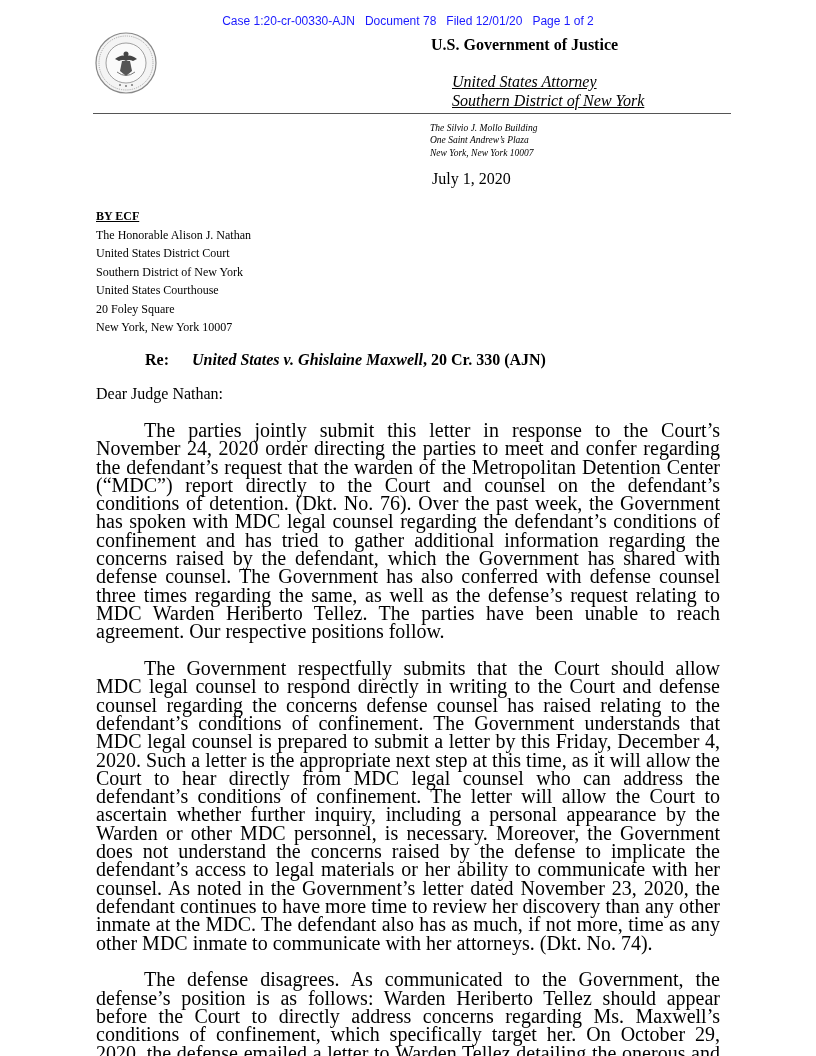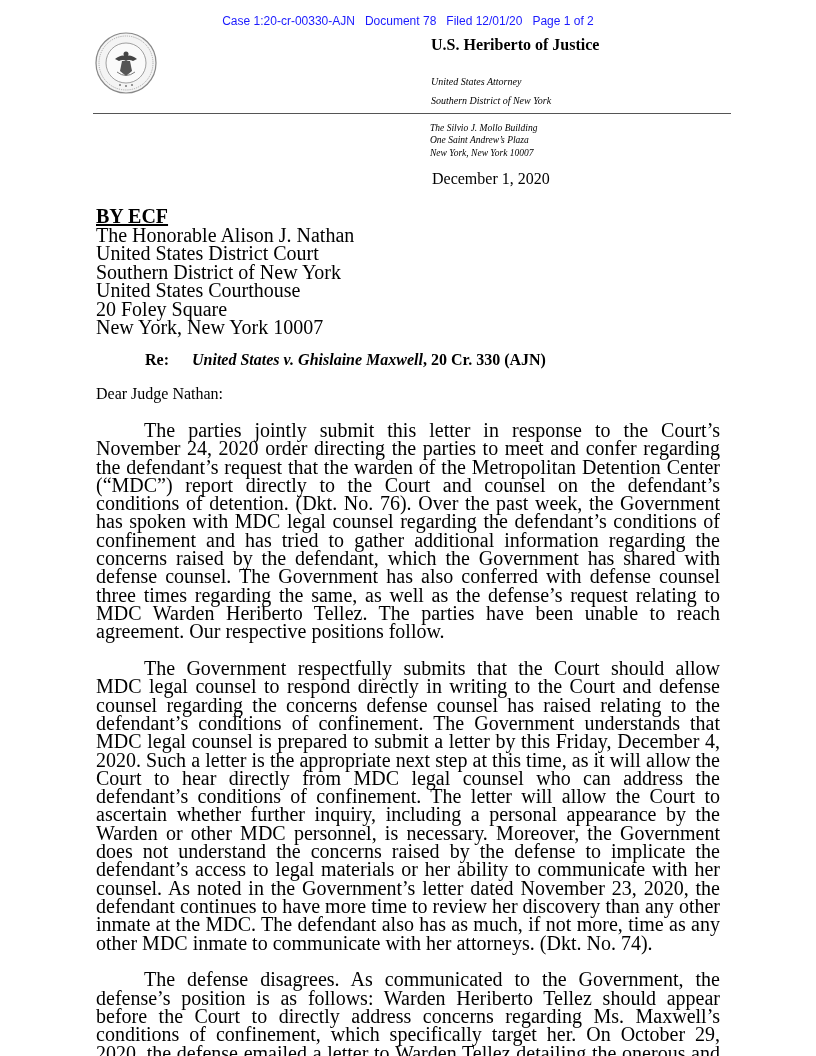--- a/index.html
+++ b/index.html
@@ -3,25 +3,25 @@
 <meta charset="utf-8">
 <style>
   html, body { margin: 0; padding: 0; background: #ffffff; }
   body { width: 816px; height: 1056px; position: relative; overflow: hidden;
          font-family: "Liberation Serif", "DejaVu Serif", serif; color: #000; }
   .stamp { position: absolute; top: 14px; left: 0; width: 816px; text-align: center;
            font-family: "Liberation Sans", "DejaVu Sans", sans-serif; font-size: 12px;
            color: #1a1aff; white-space: pre; letter-spacing: 0; }
   .seal { position: absolute; left: 95px; top: 32px; width: 62px; height: 62px; }
   .dept { position: absolute; left: 431px; top: 36px; font-size: 16px; font-weight: bold; }
-  .office { position: absolute; left: 431px; top: 73px; font-size: 10px; font-style: italic; line-height: 18.5px; }
+  .office { position: absolute; left: 452px; top: 73px; font-size: 16px; font-style: italic; line-height: 18.5px; text-decoration: underline; }
   .rule { position: absolute; left: 93px; top: 113px; width: 638px; height: 0; border-top: 1.6px solid #555; }
   .address { position: absolute; left: 430px; top: 122px; font-size: 9.5px; font-style: italic; line-height: 12.3px; }
   .date { position: absolute; left: 432px; top: 170px; font-size: 16px; }
-  .recipient { position: absolute; left: 96px; top: 207px; font-size: 20px; line-height: 18.5px; }
+  .recipient { position: absolute; left: 96px; top: 207px; font-size: 12px; line-height: 18.5px; }
   .recipient .byecf { font-weight: bold; text-decoration: underline; }
   .re { position: absolute; left: 145px; top: 351px; font-size: 16px; font-weight: bold; white-space: nowrap; }
   .re .re-label { display: inline-block; width: 47px; }
   .re .case { font-style: italic; }
   .salutation { position: absolute; left: 96px; top: 385px; font-size: 16px; }
   .body { position: absolute; left: 96px; top: 421px; width: 624px; font-size: 20px; line-height: 18.3px; }
   .body p { margin: 0 0 18.5px 0; text-indent: 48px; text-align: justify; }
 </style>
 </head>
 <body>
@@ -36,33 +36,33 @@
     <path d="M20 27 Q26 22 31 24 Q36 22 42 27 L38 29 Q34 27 31 29 Q28 27 24 29 Z" fill="#444"></path>
     <path d="M27 29 L35 29 L37 39 L31 44 L25 39 Z" fill="#555"></path>
     <circle cx="31" cy="22" r="2.5" fill="#444"></circle>
     <path d="M22 40 Q31 47 40 40" fill="none" stroke="#777" stroke-width="1"></path>
     <circle cx="25" cy="53" r="1" fill="#777"></circle>
       <circle cx="31" cy="54" r="1" fill="#777"></circle>
       <circle cx="37" cy="53" r="1" fill="#777"></circle>
   </svg>
 </div>
 
-<div class="dept">U.S. Heriberto of Justice</div>
+<div class="dept">U.S. Government of Justice</div>
 <div class="office">
   <div>United States Attorney</div>
   <div>Southern District of New York</div>
 </div>
 <div class="rule"></div>
 <div class="address">
   <div>The Silvio J. Mollo Building</div>
   <div>One Saint Andrew’s Plaza</div>
   <div>New York, New York 10007</div>
 </div>
 
-<div class="date">December 1, 2020</div>
+<div class="date">July 1, 2020</div>
 
 <div class="recipient">
   <div class="byecf">BY ECF</div>
   <div>The Honorable Alison J. Nathan</div>
   <div>United States District Court</div>
   <div>Southern District of New York</div>
   <div>United States Courthouse</div>
   <div>20 Foley Square</div>
   <div>New York, New York 10007</div>
 </div>

